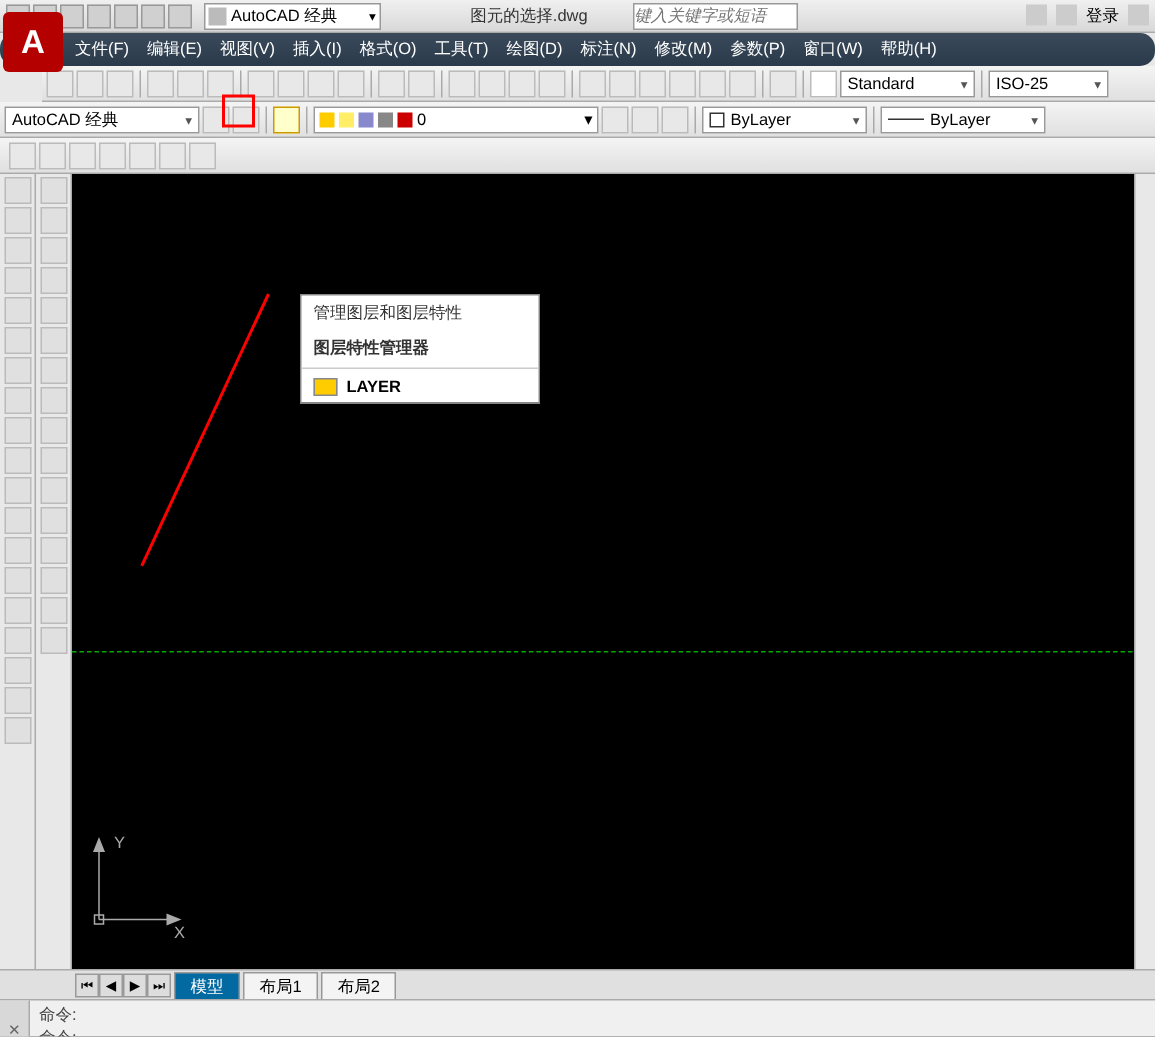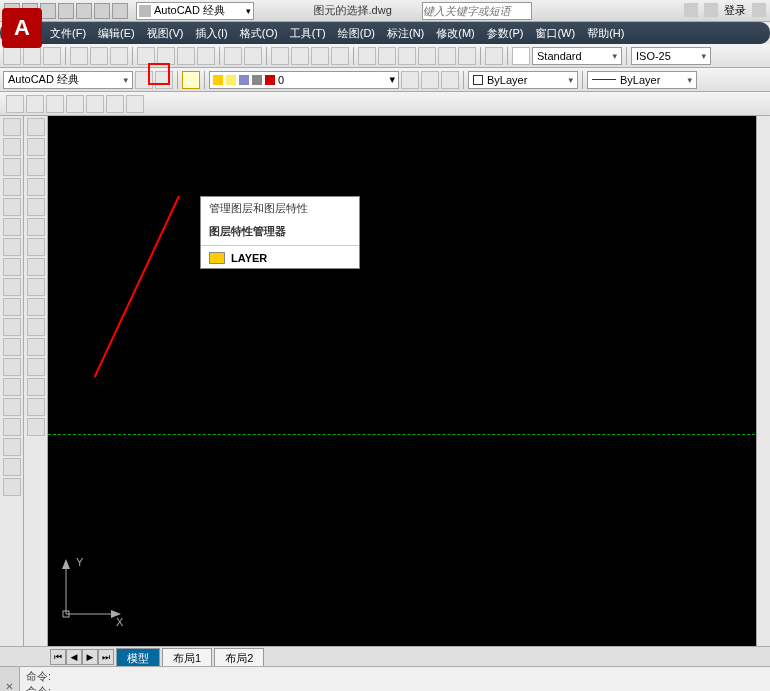--- a/index.html
+++ b/index.html
@@ -10,21 +10,21 @@
 .titlebar .ws-sel { margin-left: 8px; display: flex; align-items: center; background: #fff; border: 1px solid #999; height: 18px; padding: 0 2px; }
 .titlebar .ws-sel input { border: none; width: 90px; font-size: 11px; outline: none; }
 .titlebar .doc { margin-left: 60px; color: #333; }
 .titlebar .search { margin-left: 30px; }
 .titlebar .search input { width: 110px; height: 18px; border: 1px solid #999; padding: 0 0; color: #888; font-style: italic; }
 .titlebar .right { margin-left: auto; display: flex; align-items: flex-start; gap: 6px; }
 .titlebar .right .ico { width: 14px; height: 14px; background: #ccc; display: inline-block; }
 .app-logo { position: absolute; left: 2px; top: 8px; width: 40px; height: 40px; background: #b50000; border-radius: 4px; z-index: 10; display: flex; align-items: center; justify-content: center; color: #fff; font-size: 22px; font-weight: bold; }
 .menubar { height: 22px; background: linear-gradient(#3a4a5a,#2a3a4a); display: flex; align-items: center; padding-left: 44px; color: #fff; border-radius: 10px; }
 .menubar .mitem { padding: 0 6px; height: 20px; line-height: 20px; cursor: pointer; font-size: 11px; }
-.toolbar { height: 24px; background: linear-gradient(#f4f4f4,#e0e0e0); border-bottom: 1px solid #aaa; display: flex; align-items: center; padding: 0 3px; gap: 2px; }
+.toolbar { height: 24px; background: linear-gradient(#f4f4f4,#e0e0e0); border-bottom: 1px solid #aaa; display: flex; align-items: center; padding: 0 3px; gap: 2px; margin-left: 28px; }
 .tb-ico { width: 18px; height: 18px; background: #e8e8e8; border: 1px solid #bbb; display: inline-block; flex-shrink: 0; }
 .tb-sep { width: 1px; height: 18px; background: #aaa; margin: 0 2px; flex-shrink: 0; }
 .sel { background: #fff; border: 1px solid #999; height: 18px; display: flex; align-items: center; padding: 0 4px; }
 .sel .drop { margin-left: auto; font-size: 9px; color: #555; }
 .toolbar2 { height: 24px; background: linear-gradient(#f4f4f4,#e0e0e0); border-bottom: 1px solid #aaa; display: flex; align-items: center; padding: 0 3px; gap: 2px; }
 .layer-sel { background: #fff; border: 1px solid #999; height: 18px; width: 190px; display: flex; align-items: center; padding: 0 3px; gap: 3px; }
 .layer-sel .sw { width: 10px; height: 10px; display: inline-block; }
 .toolbar3 { height: 24px; background: linear-gradient(#f4f4f4,#e0e0e0); border-bottom: 1px solid #aaa; display: flex; align-items: center; padding: 0 6px; gap: 2px; }
 .main { display: flex; height: 530px; position: relative; }
 .left-tb { width: 24px; background: #e8e8e8; border-right: 1px solid #aaa; display: flex; flex-direction: column; padding: 2px 0; gap: 2px; align-items: center; }

